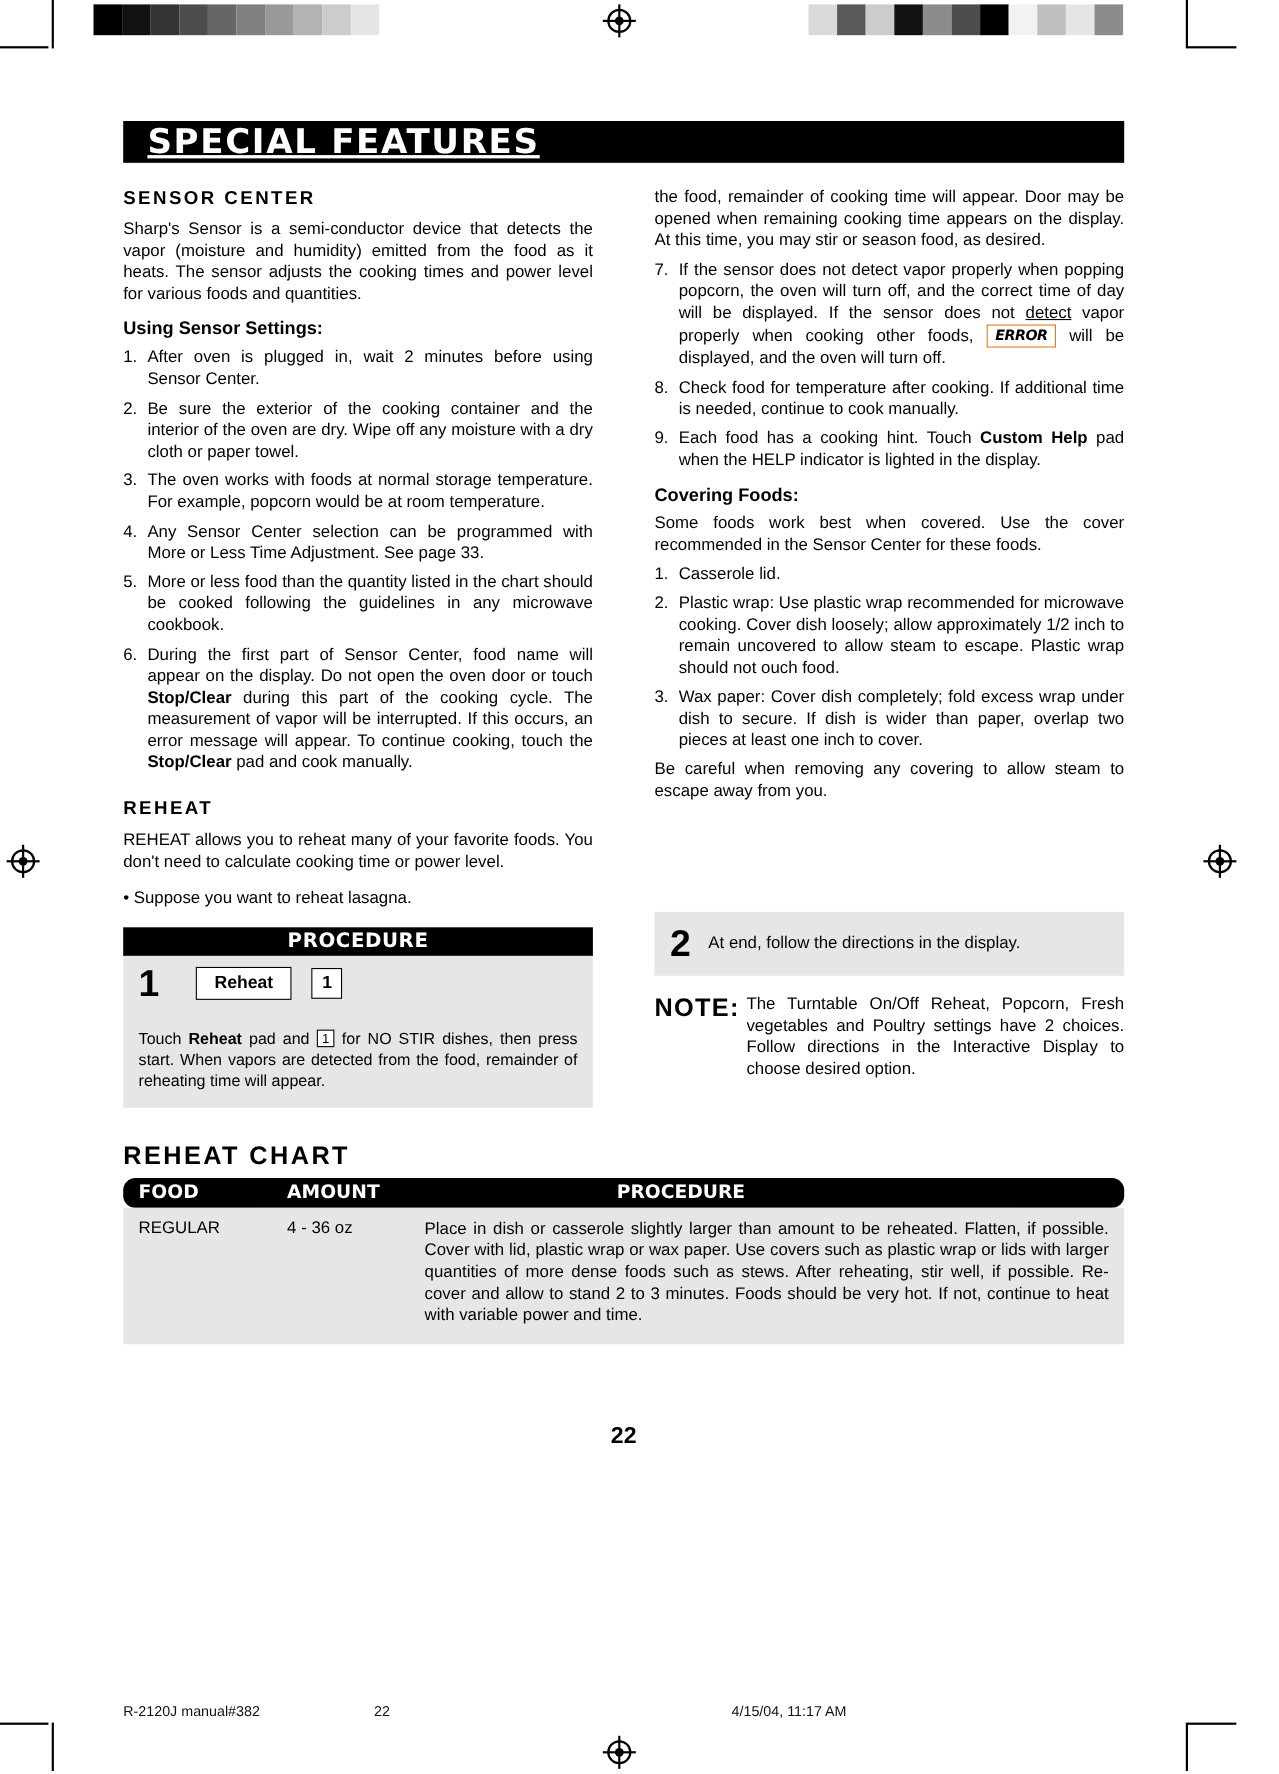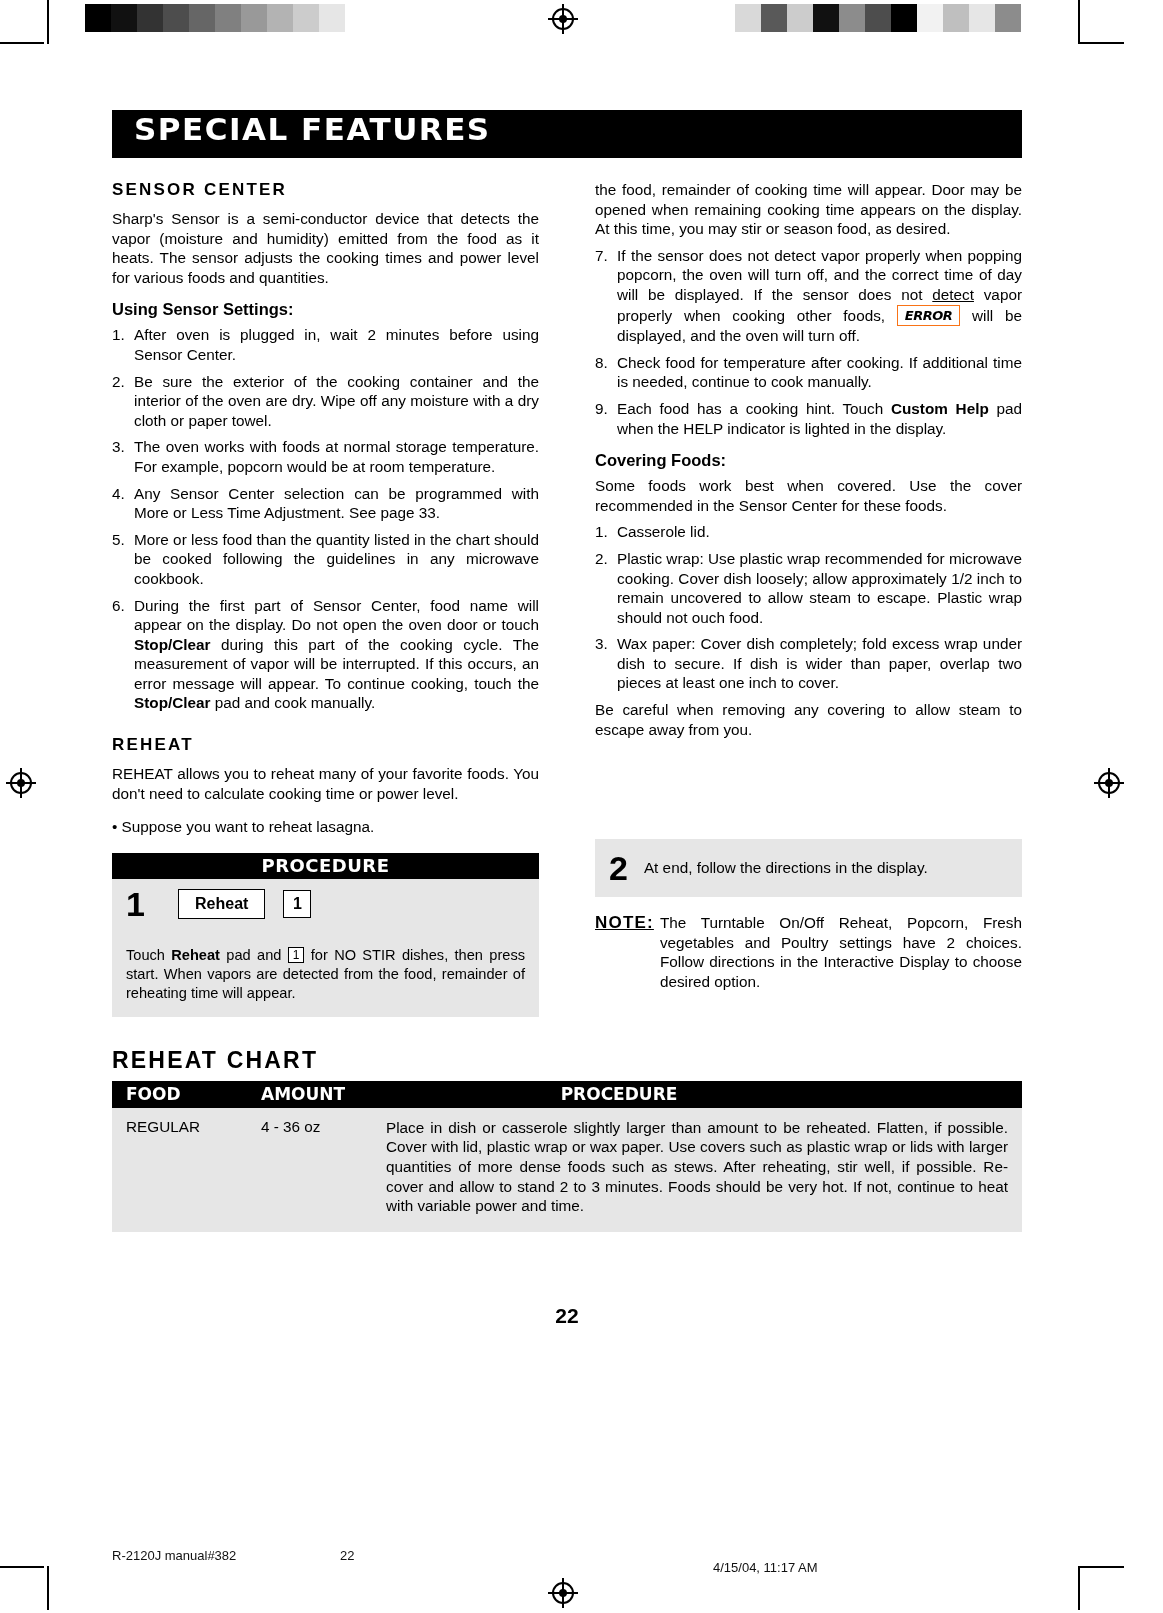--- a/index.html
+++ b/index.html
@@ -59,27 +59,28 @@
   .page {
     position: absolute;
     left: 112px;
     top: 110px;
     width: 910px;
   }
 
   .banner {
     background: #000;
     color: #fff;
-    height: 48px;
+    height: 38px;
     line-height: 38px;
     padding-left: 22px;
     font-size: 31px;
     font-weight: bold;
     letter-spacing: 1.5px;
     font-family: "DejaVu Sans", sans-serif;
+    text-decoration: underline;
   }
 
   .columns {
     display: flex;
     gap: 56px;
     margin-top: 22px;
   }
   .col { width: 427px; }
 
   h2.section {
@@ -202,26 +203,25 @@
     margin-top: 8px;
   }
   .step2-box .step-num { width: auto; }
   .step2-box .step-txt { font-size: 15.3px; }
 
   .note {
     display: flex;
     margin-top: 16px;
   }
   .note .note-label {
-    font-size: 17px;
+    font-size: 23px;
     font-weight: bold;
     letter-spacing: 1.2px;
     flex: 0 0 auto;
     margin-right: 6px;
-    text-decoration: underline;
   }
   .note .note-text {
     font-size: 15.3px;
     line-height: 19.6px;
     text-align: justify;
   }
 
   
   .chart-title {
     font-size: 23px;
@@ -231,20 +231,21 @@
   }
   .chart-head {
     background: #000;
     color: #fff;
     display: flex;
     height: 27px;
     align-items: center;
     font-size: 17px;
     font-weight: bold;
     font-family: "DejaVu Sans", sans-serif;
+    border-radius: 11px;
   }
   .chart-head .c1 { width: 135px; padding-left: 14px; }
   .chart-head .c2 { width: 125px; }
   .chart-head .c3 { flex: 1; text-align: center; padding-right: 170px; }
   .chart-row {
     background: #e6e6e6;
     display: flex;
     padding: 10px 0 16px 0;
   }
   .chart-row .c1 { width: 135px; padding-left: 14px; font-size: 15.3px; }
@@ -268,21 +269,21 @@
   .footer {
     position: absolute;
     left: 0;
     top: 1548px;
     width: 1163px;
     font-size: 13px;
     color: #111;
   }
   .footer .f1 { position: absolute; left: 112px; top: 0; }
   .footer .f2 { position: absolute; left: 340px; top: 0; }
-  .footer .f3 { position: absolute; left: 665px; top: 12px; margin-left: 48px; }
+  .footer .f3 { position: absolute; left: 665px; top: 0; }
 </style>
 </head>
 <body>
 
 <div class="crop-mark" style="left:47px; top:0; width:2px; height:44px;"></div>
 <div class="crop-mark" style="left:0; top:42px; width:44px; height:2px;"></div>
 <div class="crop-mark" style="left:1078px; top:0; width:2px; height:44px;"></div>
 <div class="crop-mark" style="left:1080px; top:42px; width:44px; height:2px;"></div>
 <div class="crop-mark" style="left:47px; top:1566px; width:2px; height:44px;"></div>
 <div class="crop-mark" style="left:0; top:1566px; width:44px; height:2px;"></div>

